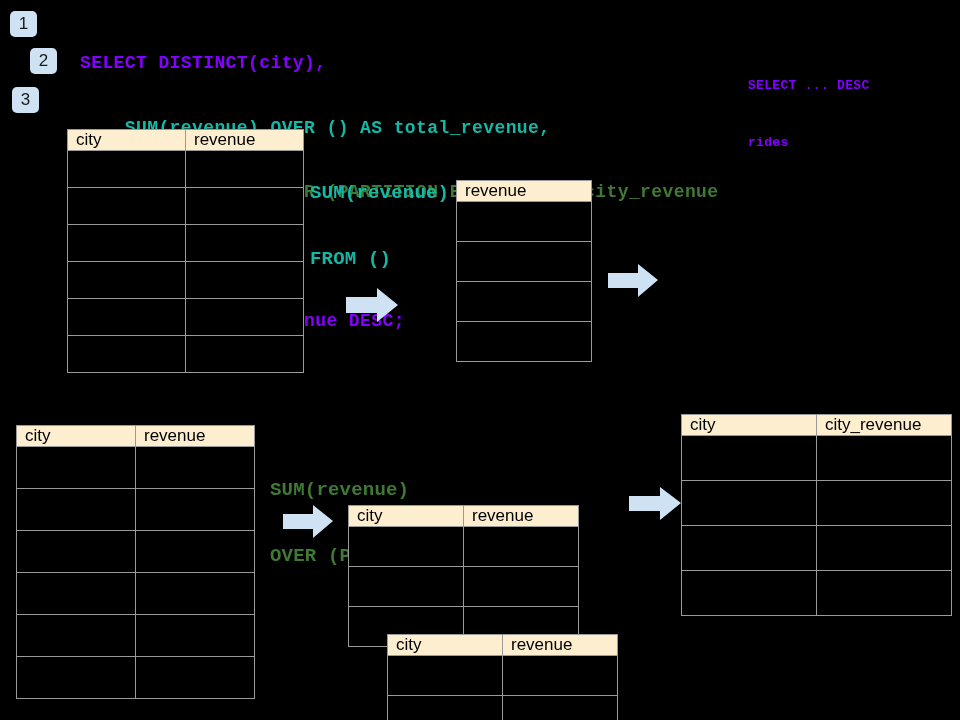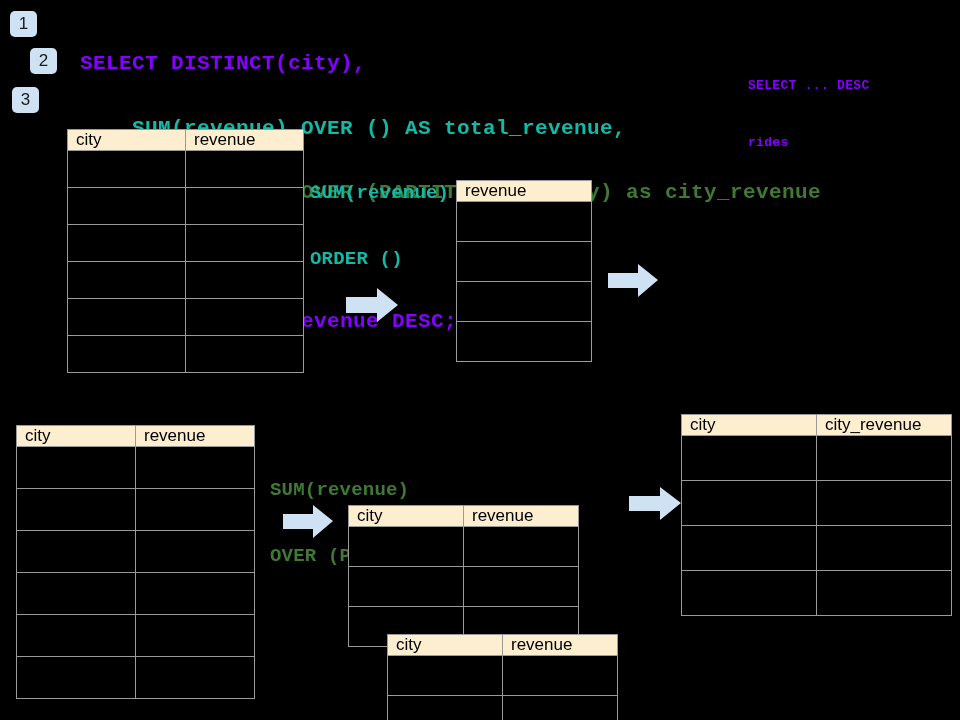--- a/index.html
+++ b/index.html
@@ -27,21 +27,21 @@
     line-height: 26px;
     text-align: center;
     width: 27px;
     height: 26px;
   }
 
   
   .sql-block {
     position: absolute;
     font-family: "Liberation Mono", monospace;
-    font-size: 21px;
+    font-size: 18px;
     line-height: 21.5px;
     font-weight: bold;
     white-space: pre;
     letter-spacing: 0.4px;
   }
   .sql-line { display: block; white-space: pre; }
   .c-purple { color: #8400ff; }
   .c-red    { color: #14b8a6; }
   .c-green  { color: #3f7a34; }
 
@@ -154,21 +154,21 @@
         </tr>
       <tr>
           <td style="height:36px"></td>
           <td></td>
         </tr>
     </tbody>
   </table>
 
   <div class="annot c-red" style="left:310px; top:138px;">
     <span style="display:block;">SUM(revenue)</span>
-    <span style="display:block;">ORDER ()</span>
+    <span style="display:block;">FROM ()</span>
   </div>
 
   <svg class="arrow" style="left:346px; top:288px;" width="52" height="34" viewBox="0 0 52 34">
     <polygon points="0,9 31,9 31,0 52,17 31,34 31,25 0,25" fill="#cfe2f3"></polygon>
   </svg>
 
   <table class="tbl" style="left:456px; top:180px; width:135px;">
     <colgroup>
         <col style="width:135px">
       </colgroup>

